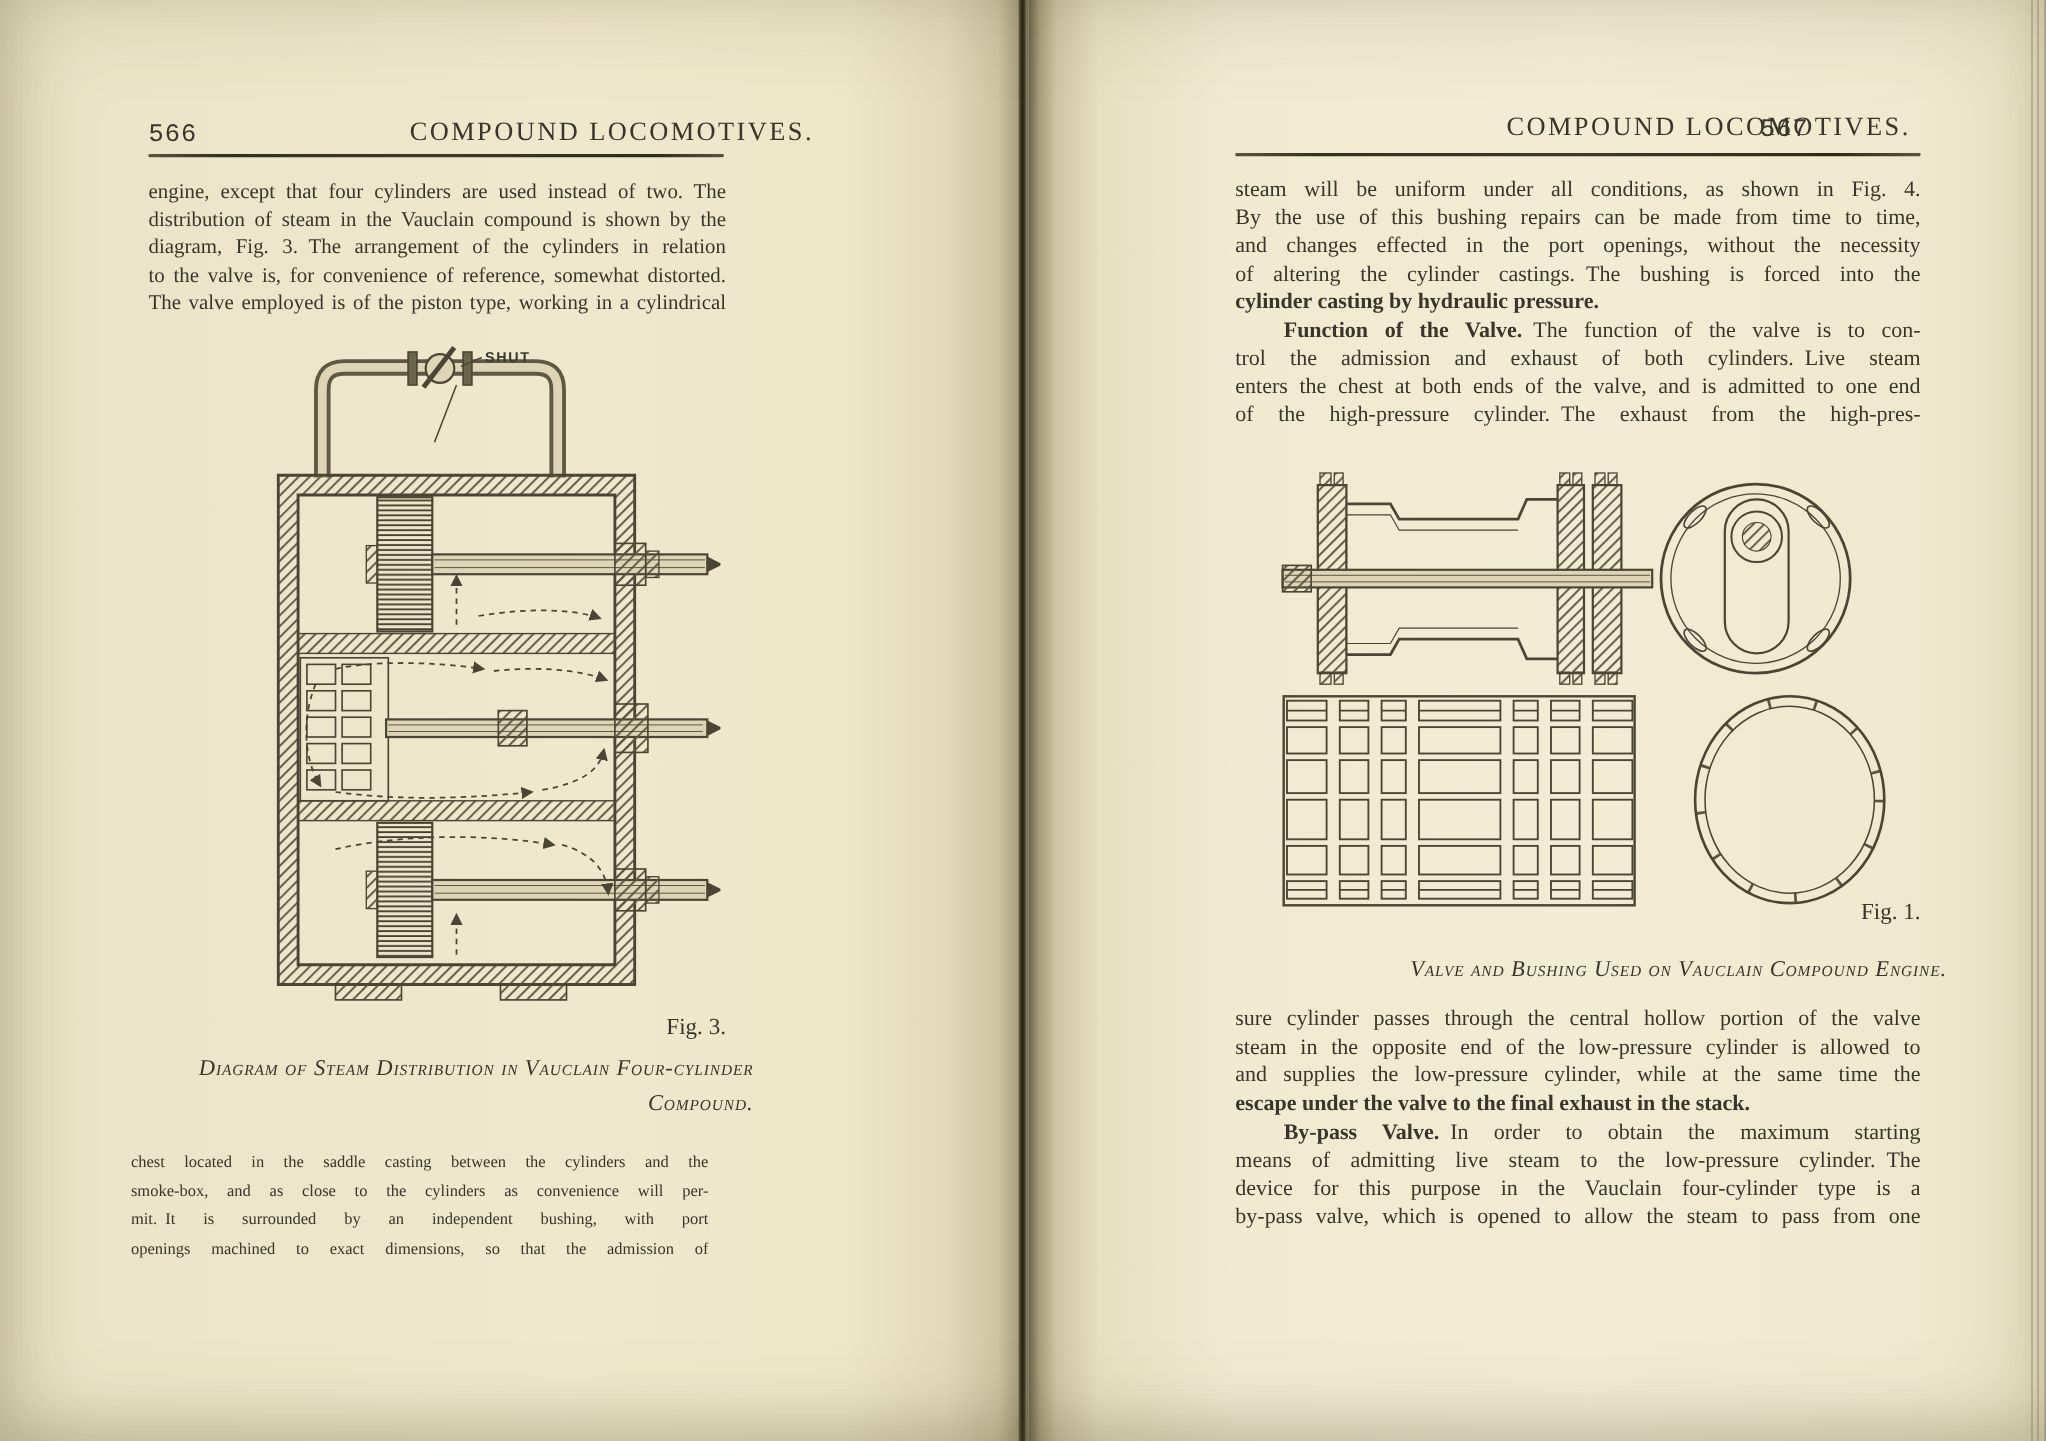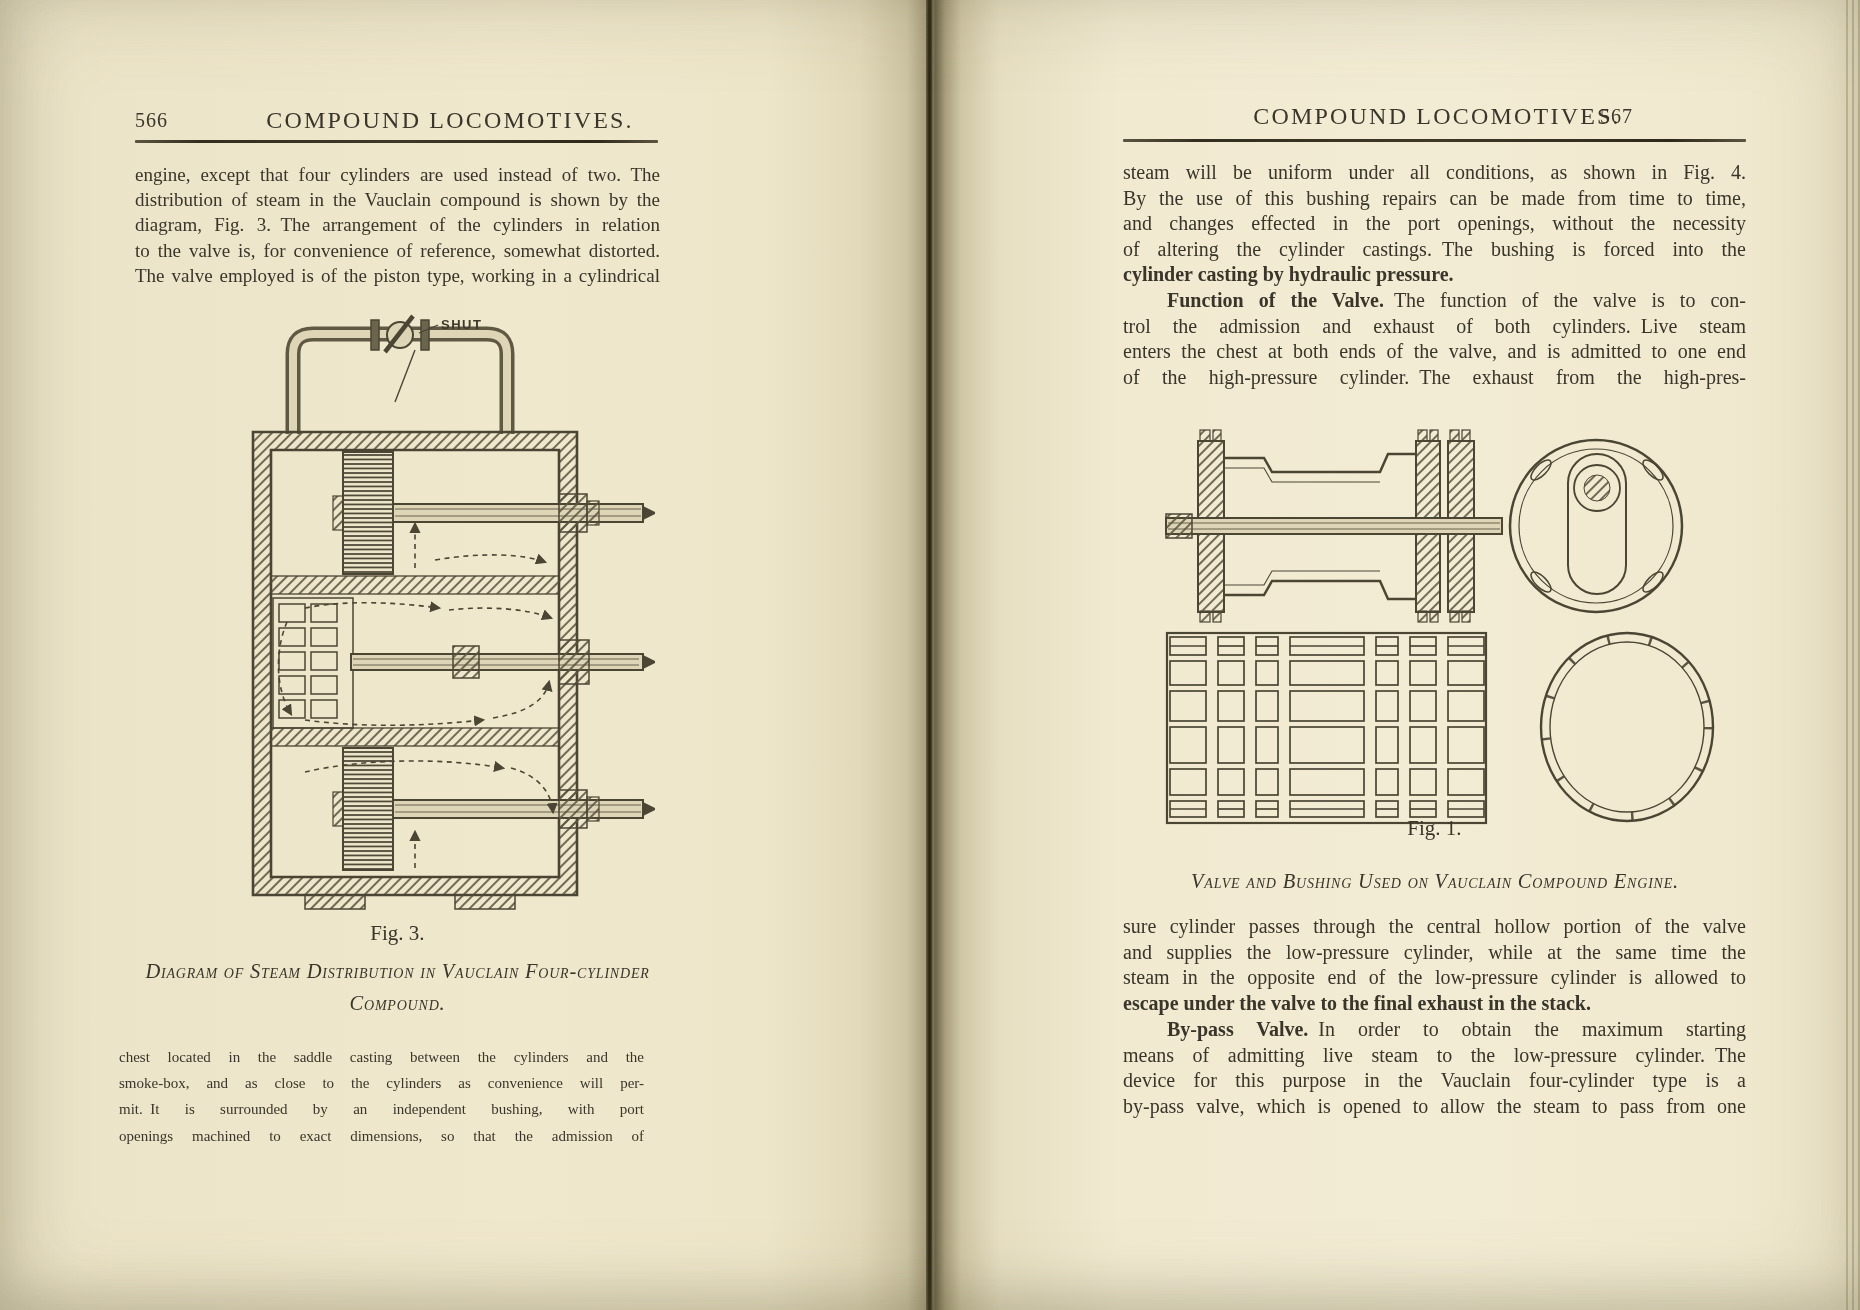--- a/index.html
+++ b/index.html
@@ -13,23 +13,23 @@
   .page-left{left:0;width:935px;
     background:linear-gradient(to right,#e3dbbe 0%,#ece4c8 8%,#f0e8cd 55%,#eee6c9 82%,#e2d9ba 92%,#cdc4a3 97%,#a59c7c 99.2%,#6f6850 100%);}
   .page-right{left:935px;width:925px;
     background:linear-gradient(to right,#6a6347 0%,#a89e7d 1.1%,#cfc6a5 2.8%,#e7dfc2 7%,#f1ead1 20%,#f3ecd4 55%,#f0e9cf 85%,#ebe3c7 100%);}
   .gutter-line{position:absolute;top:0;left:926px;width:7px;height:1310px;
     background:linear-gradient(to right,#6b6449,#26220f 45%,#3b3520 75%,#857c5c);}
   .edge-stack{position:absolute;top:0;left:1846px;width:14px;height:1310px;
     background:repeating-linear-gradient(to right,#c6bd9c 0 2px,#ece4c9 2px 6px);}
   .vignette{position:absolute;inset:0;pointer-events:none;
     box-shadow:inset 0 0 90px rgba(96,86,54,.22), inset 0 -18px 40px rgba(96,86,54,.18);}
-  .pageno{position:absolute;font-size:20px;letter-spacing:1px;}
+  .pageno{position:absolute;font-size:23px;letter-spacing:1px;font-family:Liberation Mono, monospace;}
   .running-head{position:absolute;font-size:24px;letter-spacing:2.2px;white-space:nowrap;}
-  .center{text-align:center;}
+  .center{text-align:right;}
   .rule{position:absolute;height:2.6px;border-radius:1px;
     background:linear-gradient(to right,#5a5440,#332f1f 12%,#3d3827 50%,#2e2a1a 88%,#5a5440);}
   .para{position:absolute;}
   .jline{text-align:justify;text-align-last:justify;height:var(--lh);overflow:hidden;}
   .jline.last{text-align-last:left;font-weight:bold;}
   .jline.indent{text-indent:44px;}
   .lead{font-weight:bold;}
   .figno{position:absolute;font-size:21px;}
   .smallcaps{position:absolute;font-variant:small-caps;font-size:20.5px;letter-spacing:.8px;font-style:italic;}
   .figure{position:absolute;}
@@ -305,22 +305,22 @@
         <ellipse cx="467" cy="99" rx="81.5" ry="89.5" stroke-width="9" stroke-dasharray="2.5 40" opacity="0.9"></ellipse>
       </g>
     </svg>
   </div>
 
   <div class="figno center" style="left:1123px;top:816px;width:623px">Fig. 1.</div>
   <div class="smallcaps center" style="left:1100px;top:870px;width:670px">Valve and Bushing Used on Vauclain Compound Engine.</div>
 
   <div class="para" style="left:1123px;top:914px;width:623px;font-size:20px;line-height:25.7px;--lh:25.7px">
     <div class="jline">sure cylinder passes through the central hollow portion of the valve</div>
+    <div class="jline">steam in the opposite end of the low-pressure cylinder is allowed to</div>
     <div class="jline">and supplies the low-pressure cylinder, while at the same time the</div>
-    <div class="jline">steam in the opposite end of the low-pressure cylinder is allowed to</div>
     <div class="jline last">escape under the valve to the final exhaust in the stack.</div>
   </div>
 
   <div class="para" style="left:1123px;top:1017px;width:623px;font-size:20px;line-height:25.7px;--lh:25.7px">
     <div class="jline indent"><span class="lead">By-pass Valve.</span><span> In order to obtain the maximum starting</span></div>
     <div class="jline">means of admitting live steam to the low-pressure cylinder. The</div>
     <div class="jline">device for this purpose in the Vauclain four-cylinder type is a</div>
     <div class="jline">by-pass valve, which is opened to allow the steam to pass from one</div>
   </div>
 

